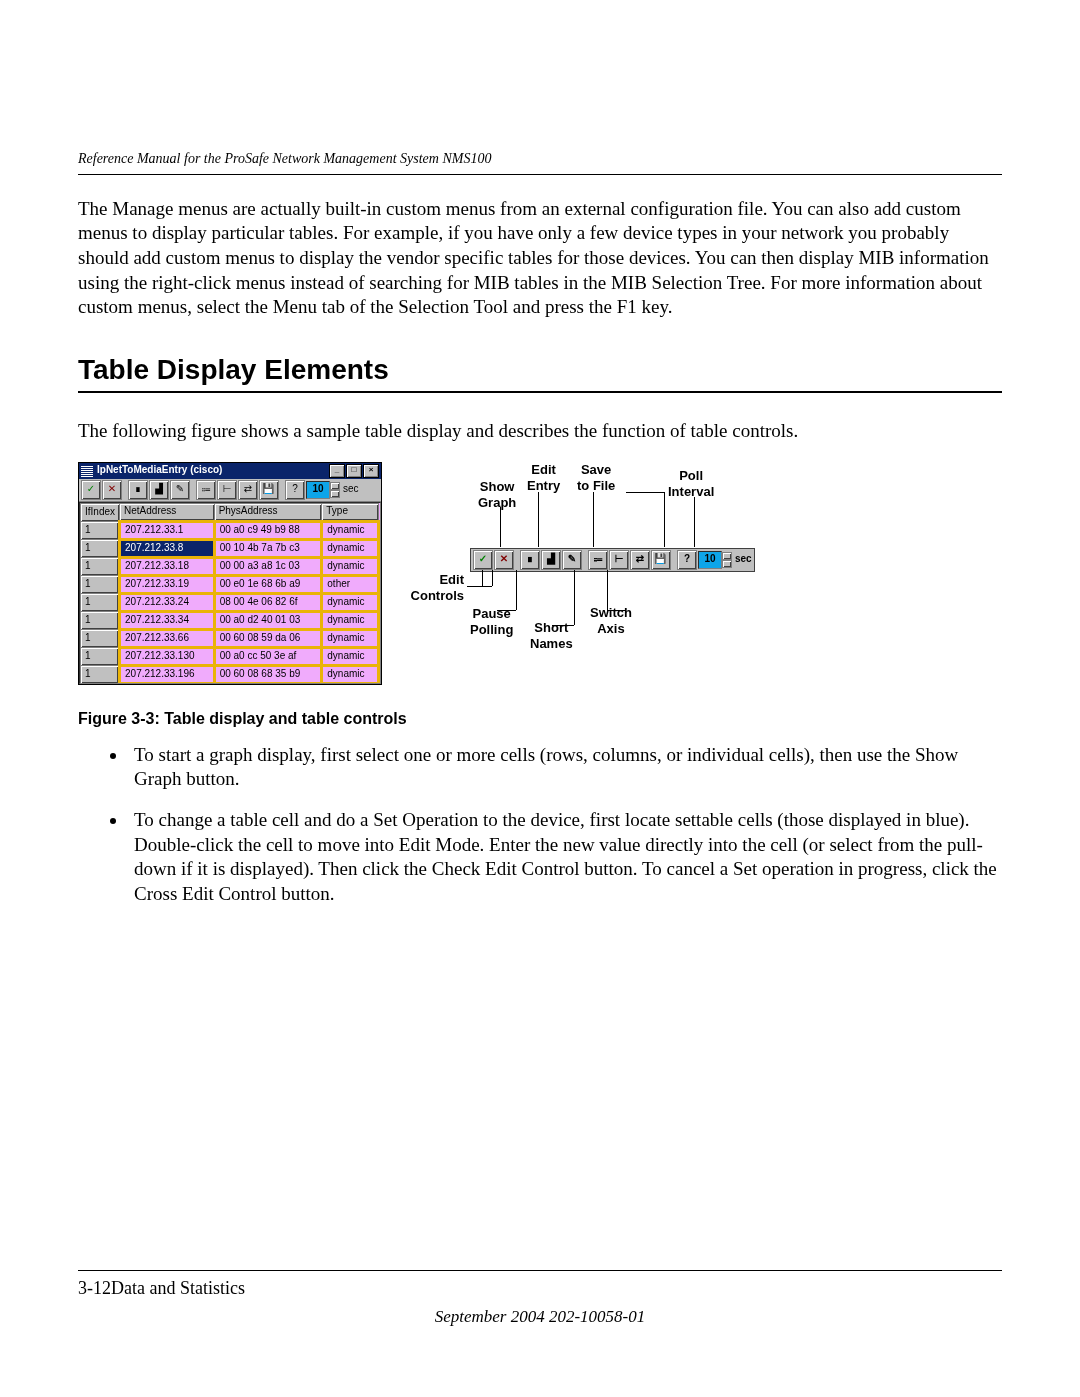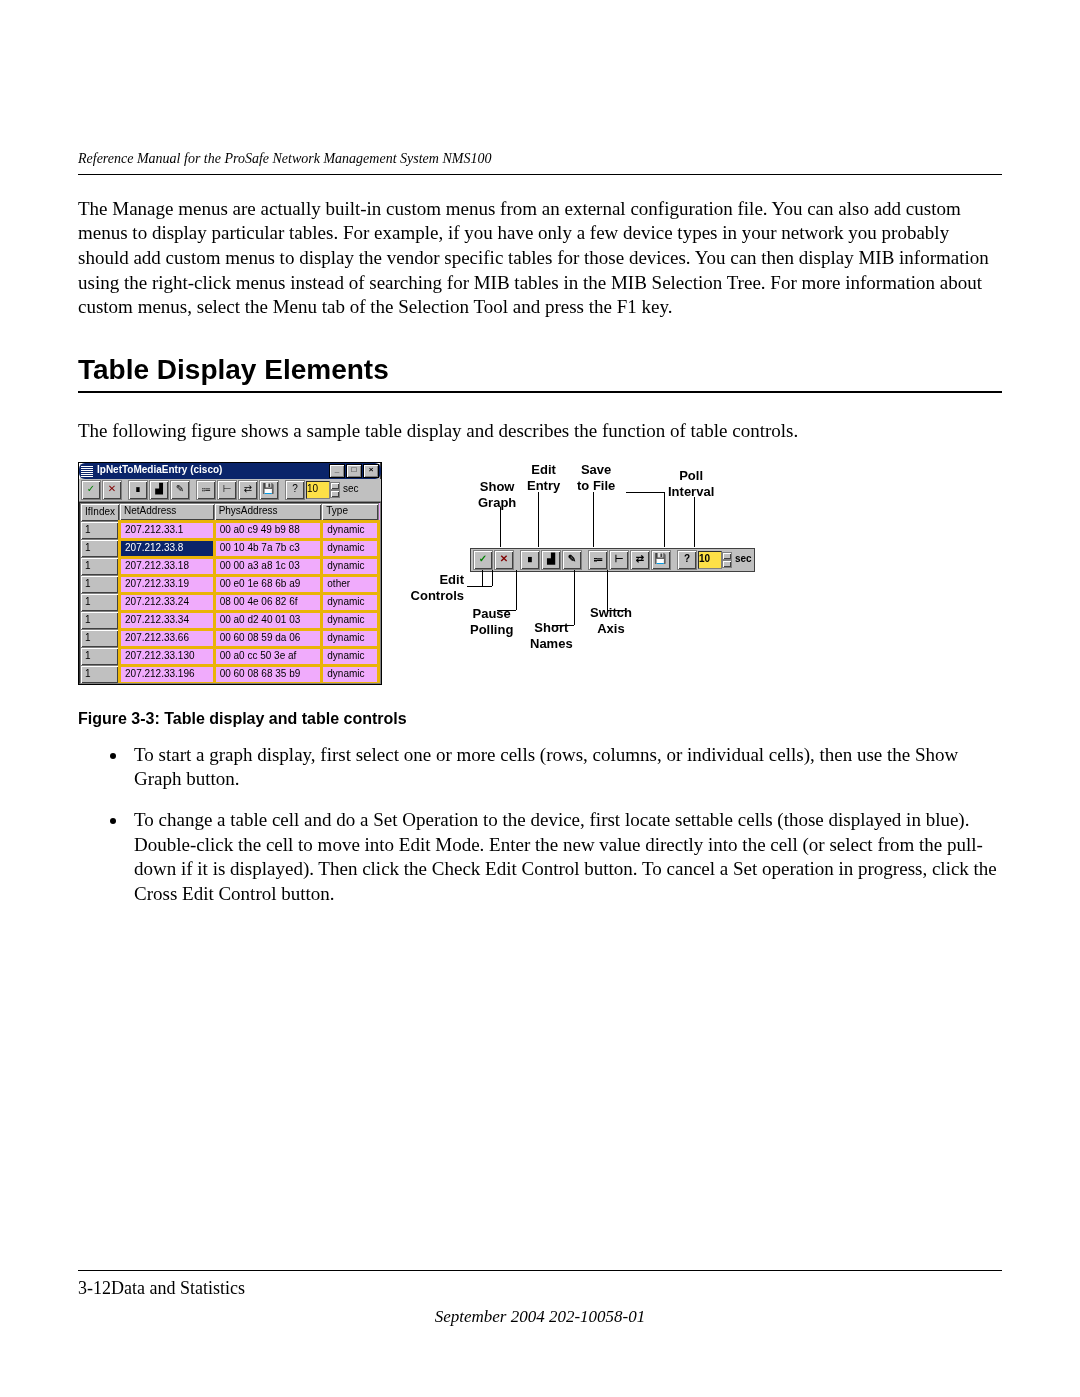--- a/index.html
+++ b/index.html
@@ -69,21 +69,20 @@
   .titlebar {
     display: flex;
     align-items: center;
     background: linear-gradient(90deg, #0a246a 0%, #0a246a 55%, #a6caf0 56%, #0a246a 56.1%);
     background: #0a246a; 
     color: #fff;
     font-weight: bold;
     height: 16px;
     padding: 0 2px;
     font-size: 10px;
-    border-radius: 6px;
   }
   .titlebar .tb-icon {
     width: 12px; height: 12px;
     background: repeating-linear-gradient(0deg,#fff 0 1px,#0a246a 1px 2px);
     margin-right: 4px;
     flex: none;
   }
   .tb-title { flex: 1; overflow: hidden; white-space: nowrap; }
   .tb-btns { display: flex; gap: 1px; }
   .tb-btn {
@@ -115,25 +114,26 @@
     line-height: 16px;
     text-align: center;
     margin-right: 1px;
     flex: none;
   }
   .tbtn.green { color: #008000; }
   .tbtn.red   { color: #800000; }
   .tbtn.sep { border: none; box-shadow: none; width: 4px; background: transparent; }
   .spin {
     width: 22px; height: 16px;
-    background: #fde047;
+    background: #0ea5e9;
     border: 1px inset #808080;
     font-size: 10px;
-    text-align: left;
+    text-align: center;
     line-height: 14px;
+    font-weight: bold;
   }
   .spinbtns {
     display: flex; flex-direction: column;
     width: 10px; height: 16px;
   }
   .spinbtns div {
     flex: 1;
     border: 1px solid #808080;
     background: #c0c0c0;
     box-shadow: inset 1px 1px 0 #fff, inset -1px -1px 0 #404040;

